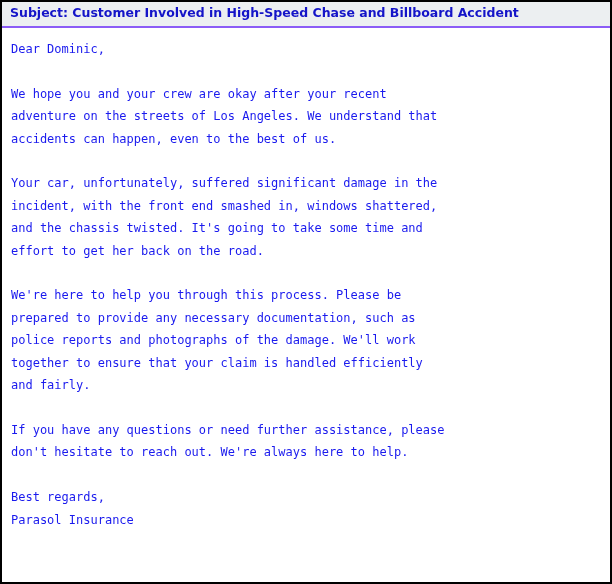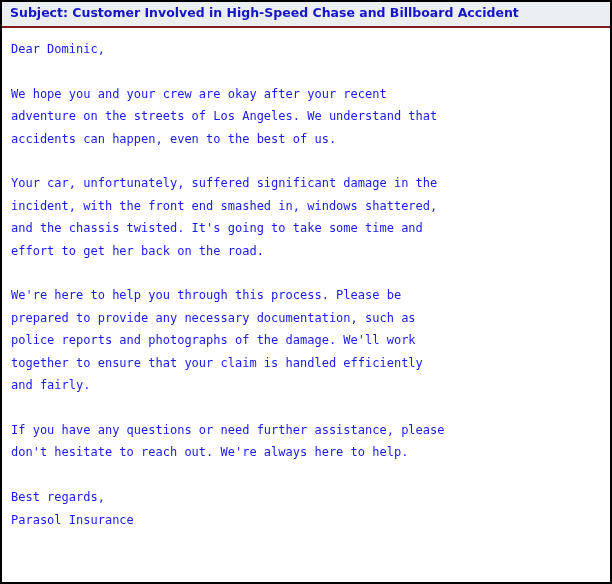--- a/index.html
+++ b/index.html
@@ -19,21 +19,21 @@
     border: 2px solid #000000;
     background: #ffffff;
     display: flex;
     flex-direction: column;
     overflow: hidden;
   }
   .subject-bar {
     box-sizing: border-box;
     flex: 0 0 auto;
     background: #eceff1;
-    border-bottom: 2px solid #7f1d1d;
+    border-bottom: 2px solid #8b5cf6;
     padding: 3px 8px 5px 8px;
     color: #1414c8;
     font-family: "DejaVu Sans", sans-serif;
     font-weight: bold;
     font-size: 12.5px;
     line-height: 16px;
     white-space: nowrap;
     overflow: hidden;
   }
   .body-area {

